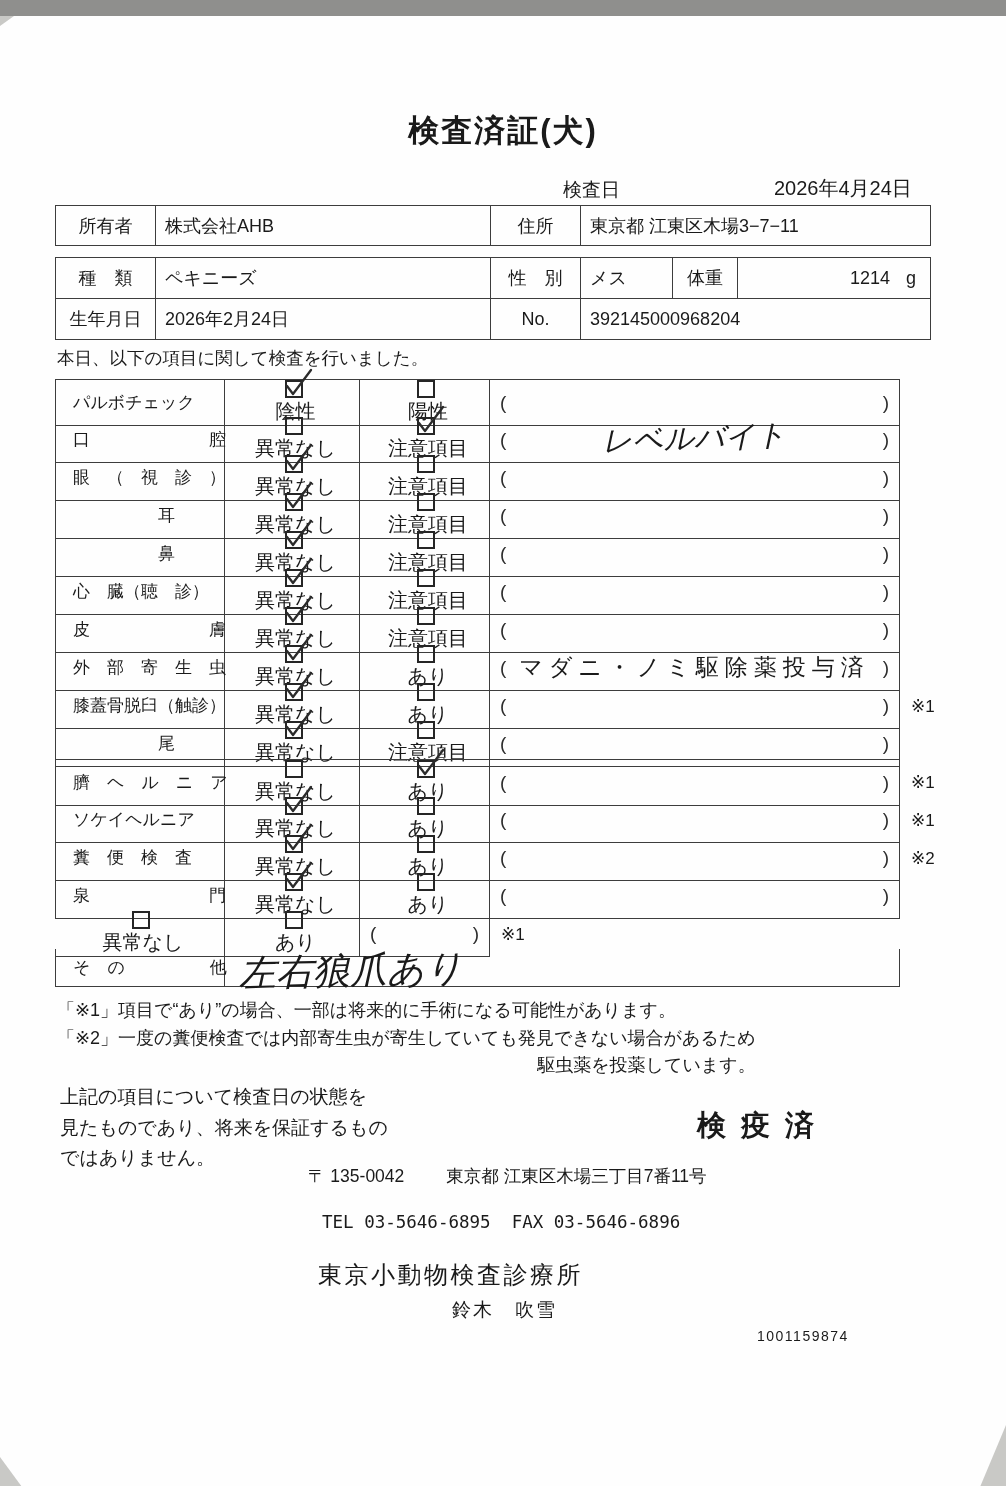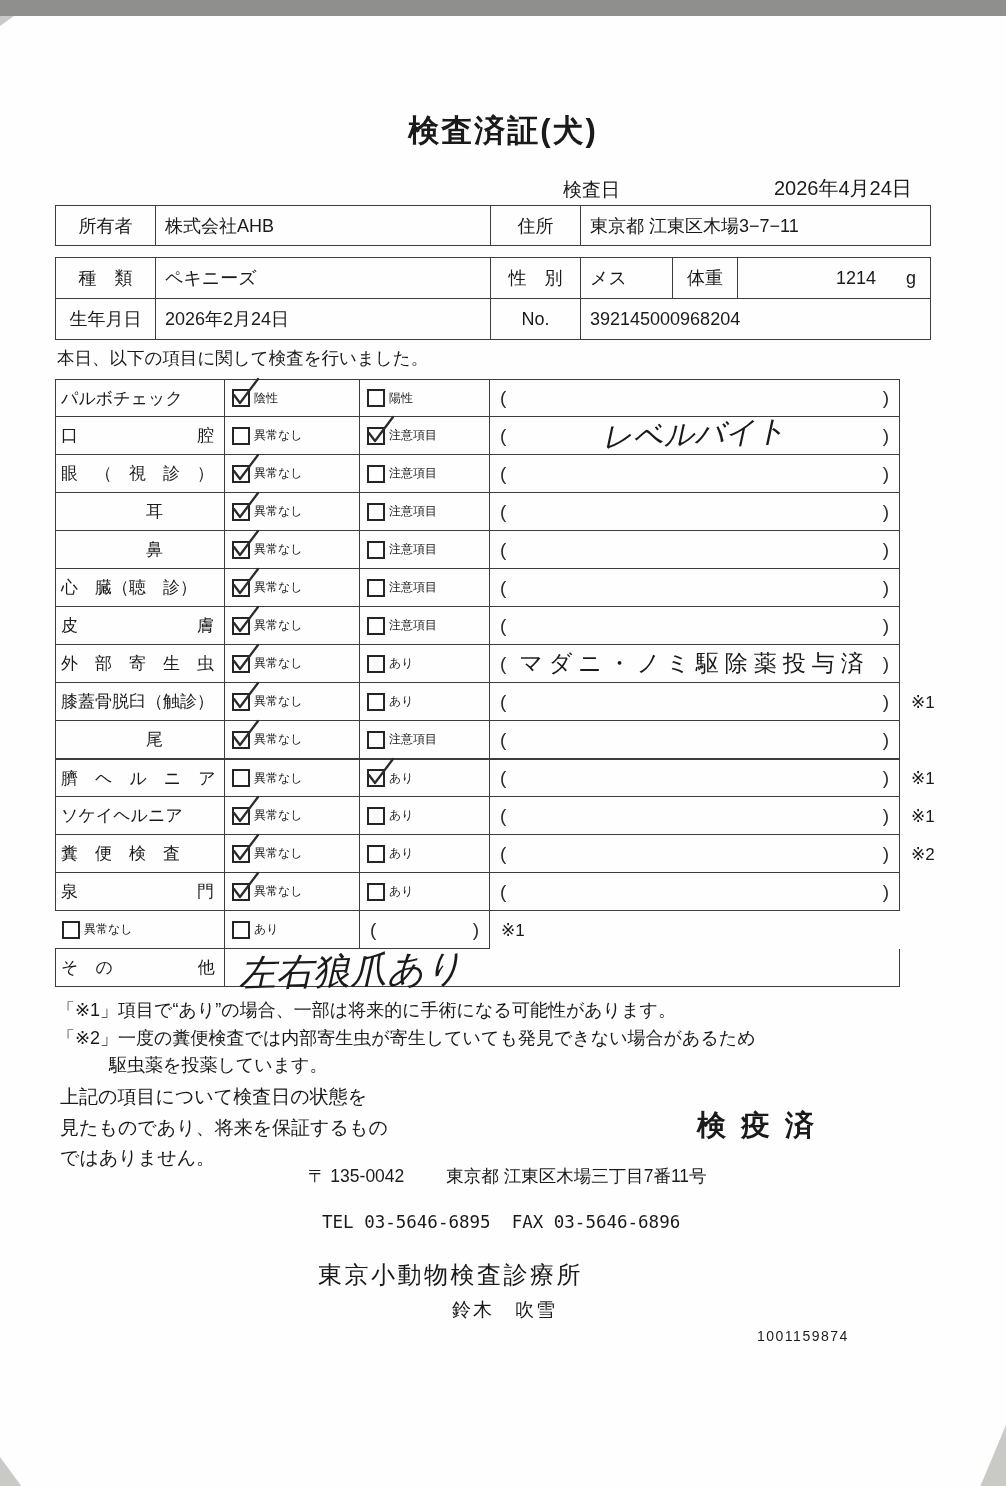--- a/index.html
+++ b/index.html
@@ -17,50 +17,50 @@
   .gridtable{border:1.6px solid #3d3d3d;box-sizing:border-box;}
   .owner-table{top:189px;left:55px;width:876px;height:41px;display:grid;grid-template-columns:100px 335px 90px 1fr;}
   .info-table{top:241px;left:55px;width:876px;}
   .irow{display:grid;height:40px;}
   .irow.r1{grid-template-columns:100px 335px 90px 92px 65px 1fr;border-bottom:1.6px solid #3d3d3d;}
   .irow.r2{grid-template-columns:100px 335px 90px 1fr;}
   .cell{border-right:1.6px solid #3d3d3d;display:flex;align-items:center;font-size:18px;box-sizing:border-box;overflow:hidden;}
   .cell.last{border-right:none;text-align:right;}
   .lbl{justify-content:center;white-space:pre;}
   .val{padding-left:9px;white-space:pre;}
-  .wval{justify-content:flex-end;padding-right:14px;gap:30px;}
+  .wval{justify-content:flex-end;padding-right:14px;gap:16px;}
   
   .intro{top:330px;left:57px;font-size:17.5px;}
   
   .insp-table{top:363px;left:55px;width:892px;}
   .insp-row{display:grid;grid-template-columns:170px 135px 130px 410px 47px;height:38px;}
   .insp-row.other-row{grid-template-columns:170px 675px 47px;}
   .insp-row .c{
     border-right:1.6px solid #3d3d3d;border-bottom:1.6px solid #3d3d3d;
     display:flex;align-items:center;box-sizing:border-box;overflow:visible;
   }
   .insp-row .c.item-c{border-left:1.6px solid #3d3d3d;}
   .insp-row:first-child .c{border-top:1.6px solid #3d3d3d;}
   .insp-row.sep .c{border-top:1.4px solid #3d3d3d;}
-  .item-c{padding-left:5px;font-size:17px;white-space:pre;}
-  .cb-c{padding-left:7px;font-size:12px;}
+  .item-c{padding-left:17px;font-size:17px;white-space:pre;}
+  .cb-c{padding-left:7px;font-size:20px;flex-direction:column;}
   .cb{position:relative;width:14px;height:14px;border:2px solid #252525;flex:none;margin-right:4px;box-sizing:content-box;}
   .tick{position:absolute;left:-5px;top:-15px;width:32px;height:32px;overflow:visible;}
   .tick path{stroke:#2b2b2b;stroke-width:2.3;fill:none;stroke-linecap:round;stroke-linejoin:round;}
   .note-c{padding:0 10px;justify-content:space-between;}
   .paren{font-size:19px;color:#2c2c2c;flex:none;}
   .note-center{flex:1;text-align:center;overflow:visible;}
   .note-print{font-size:23px;letter-spacing:6px;}
   .note-hand{display:inline-block;font-size:30px;font-style:italic;font-weight:500;line-height:1;transform:rotate(-2deg) translateY(-2px);white-space:nowrap;}
   .free-c{position:relative;}
   .hand-big{position:absolute;left:14px;bottom:-3px;font-size:37px;font-style:italic;font-weight:500;line-height:1;transform:rotate(-1.5deg);white-space:nowrap;}
   .mark-c{border:none;display:flex;align-items:center;padding-left:11px;font-size:17px;}
   
   .notes{top:981px;left:57px;font-size:18px;line-height:27.5px;}
-  .notes .indent{padding-left:52px;}
+  .notes .indent{padding-left:52px;text-align:right;}
   .disclaimer{top:1066px;left:60px;font-size:19px;line-height:30.5px;}
   .stamp{top:1090px;left:697px;font-size:29px;font-weight:600;letter-spacing:15px;white-space:nowrap;}
   
   .postal-line{top:1148px;left:308px;font-size:17.5px;display:flex;gap:42px;white-space:pre;}
   .tel-line{top:1196px;left:322px;font-size:17.5px;font-family:"DejaVu Sans Mono","Liberation Mono",monospace;white-space:pre;}
   .clinic{top:1243px;left:318px;font-size:24px;letter-spacing:2.5px;font-weight:500;}
   .vet{top:1281px;left:452px;font-size:19px;letter-spacing:2px;white-space:pre;}
   .serial{top:1312px;left:757px;font-size:14px;letter-spacing:1.5px;}
   
   .corner{position:absolute;background:#c9c9c6;}

